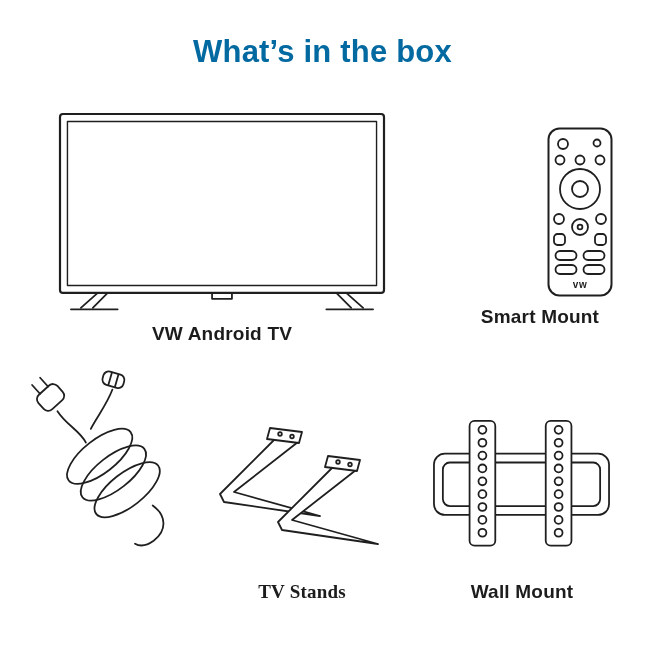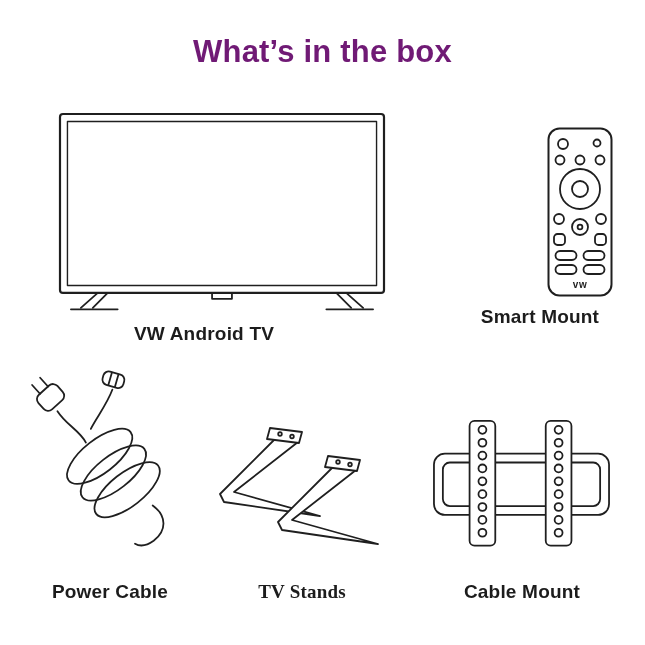--- a/index.html
+++ b/index.html
@@ -14,21 +14,21 @@
   }
   .page-title {
     position: absolute;
     top: 34px;
     left: 0;
     width: 100%;
     text-align: center;
     font-size: 31px;
     font-weight: 800;
     letter-spacing: 0.2px;
-    color: #701a75;
+    color: #0369a1;
   }
   .illus { position: absolute; }
   .illus svg {
     display: block;
     stroke: #1f1f1f;
     fill: none;
     stroke-width: 1.8;
     stroke-linecap: round;
     stroke-linejoin: round;
   }
@@ -68,21 +68,21 @@
         <path d="M50,182 L35,197"></path>
         <path d="M13,198.5 L60,198.5"></path>
       </g>
       <g>
         <path d="M290,182 L307,197"></path>
         <path d="M280,182 L295,197"></path>
         <path d="M270,198.5 L317,198.5"></path>
       </g>
     </svg>
   </div>
-  <div class="item-label" style="left:80px; top:322px; width:248px;">VW Android TV</div>
+  <div class="item-label" style="left:98px; top:322px; width:248px;">VW Android TV</div>
 
   <div class="illus" style="left:507px; top:127px; width:62px;padding-left:40px;">
     <svg viewBox="0 0 66 170" width="66">
       <rect x="1.5" y="1.5" width="63" height="167" rx="11" stroke-width="2"></rect>
       <circle cx="16" cy="17" r="5"></circle>
       <circle cx="50" cy="16" r="3.5"></circle>
       <g>
         <circle cx="13" cy="33" r="4.5"></circle>
         <circle cx="33" cy="33" r="4.5"></circle>
         <circle cx="53" cy="33" r="4.5"></circle>
@@ -125,21 +125,20 @@
       <g>
         <path d="M31,46 C40,60 54,66 60,78"></path>
         <path d="M87,24 C81,40 71,52 65,64"></path>
         <ellipse cx="74" cy="92" rx="40" ry="17" transform="rotate(-38 74 92)"></ellipse>
         <ellipse cx="88" cy="109" rx="40" ry="17" transform="rotate(-38 88 109)"></ellipse>
         <ellipse cx="102" cy="126" rx="40" ry="17" transform="rotate(-38 102 126)"></ellipse>
         <path d="M128,142 C143,153 142,168 129,178 C122,183 115,184 110,181"></path>
       </g>
     </svg>
   </div>
-  <div class="item-label" style="left:18px; top:580px; width:184px;">Power Cable</div>
 
   <div class="illus" style="left:208px; top:424px; width:190px;">
     <svg viewBox="0 0 190 140" width="190">
       <g transform="translate(6,4)">
         <path class="white-fill" d="M62,10 L6,66 L10,74 L106,88 L20,64 L84,14 Z"></path>
         <polygon class="white-fill" points="56,0 88,4 85,15 53,11"></polygon>
         <circle cx="66" cy="6" r="1.8"></circle>
         <circle cx="78" cy="8.5" r="1.8"></circle>
       </g>
       <g transform="translate(64,32)">
@@ -175,15 +174,15 @@
           <circle cx="130" cy="38" r="4"></circle>
         <circle cx="130" cy="51" r="4"></circle>
           <circle cx="130" cy="64" r="4"></circle>
           <circle cx="130" cy="77" r="4"></circle>
         <circle cx="130" cy="90" r="4"></circle>
           <circle cx="130" cy="103" r="4"></circle>
           <circle cx="130" cy="116" r="4"></circle>
       </g>
     </svg>
   </div>
-  <div class="item-label" style="left:438px; top:580px; width:168px;">Cable Mount</div>
+  <div class="item-label" style="left:438px; top:580px; width:168px;">Wall Mount</div>
 
 </div>
 
 </body></html>

